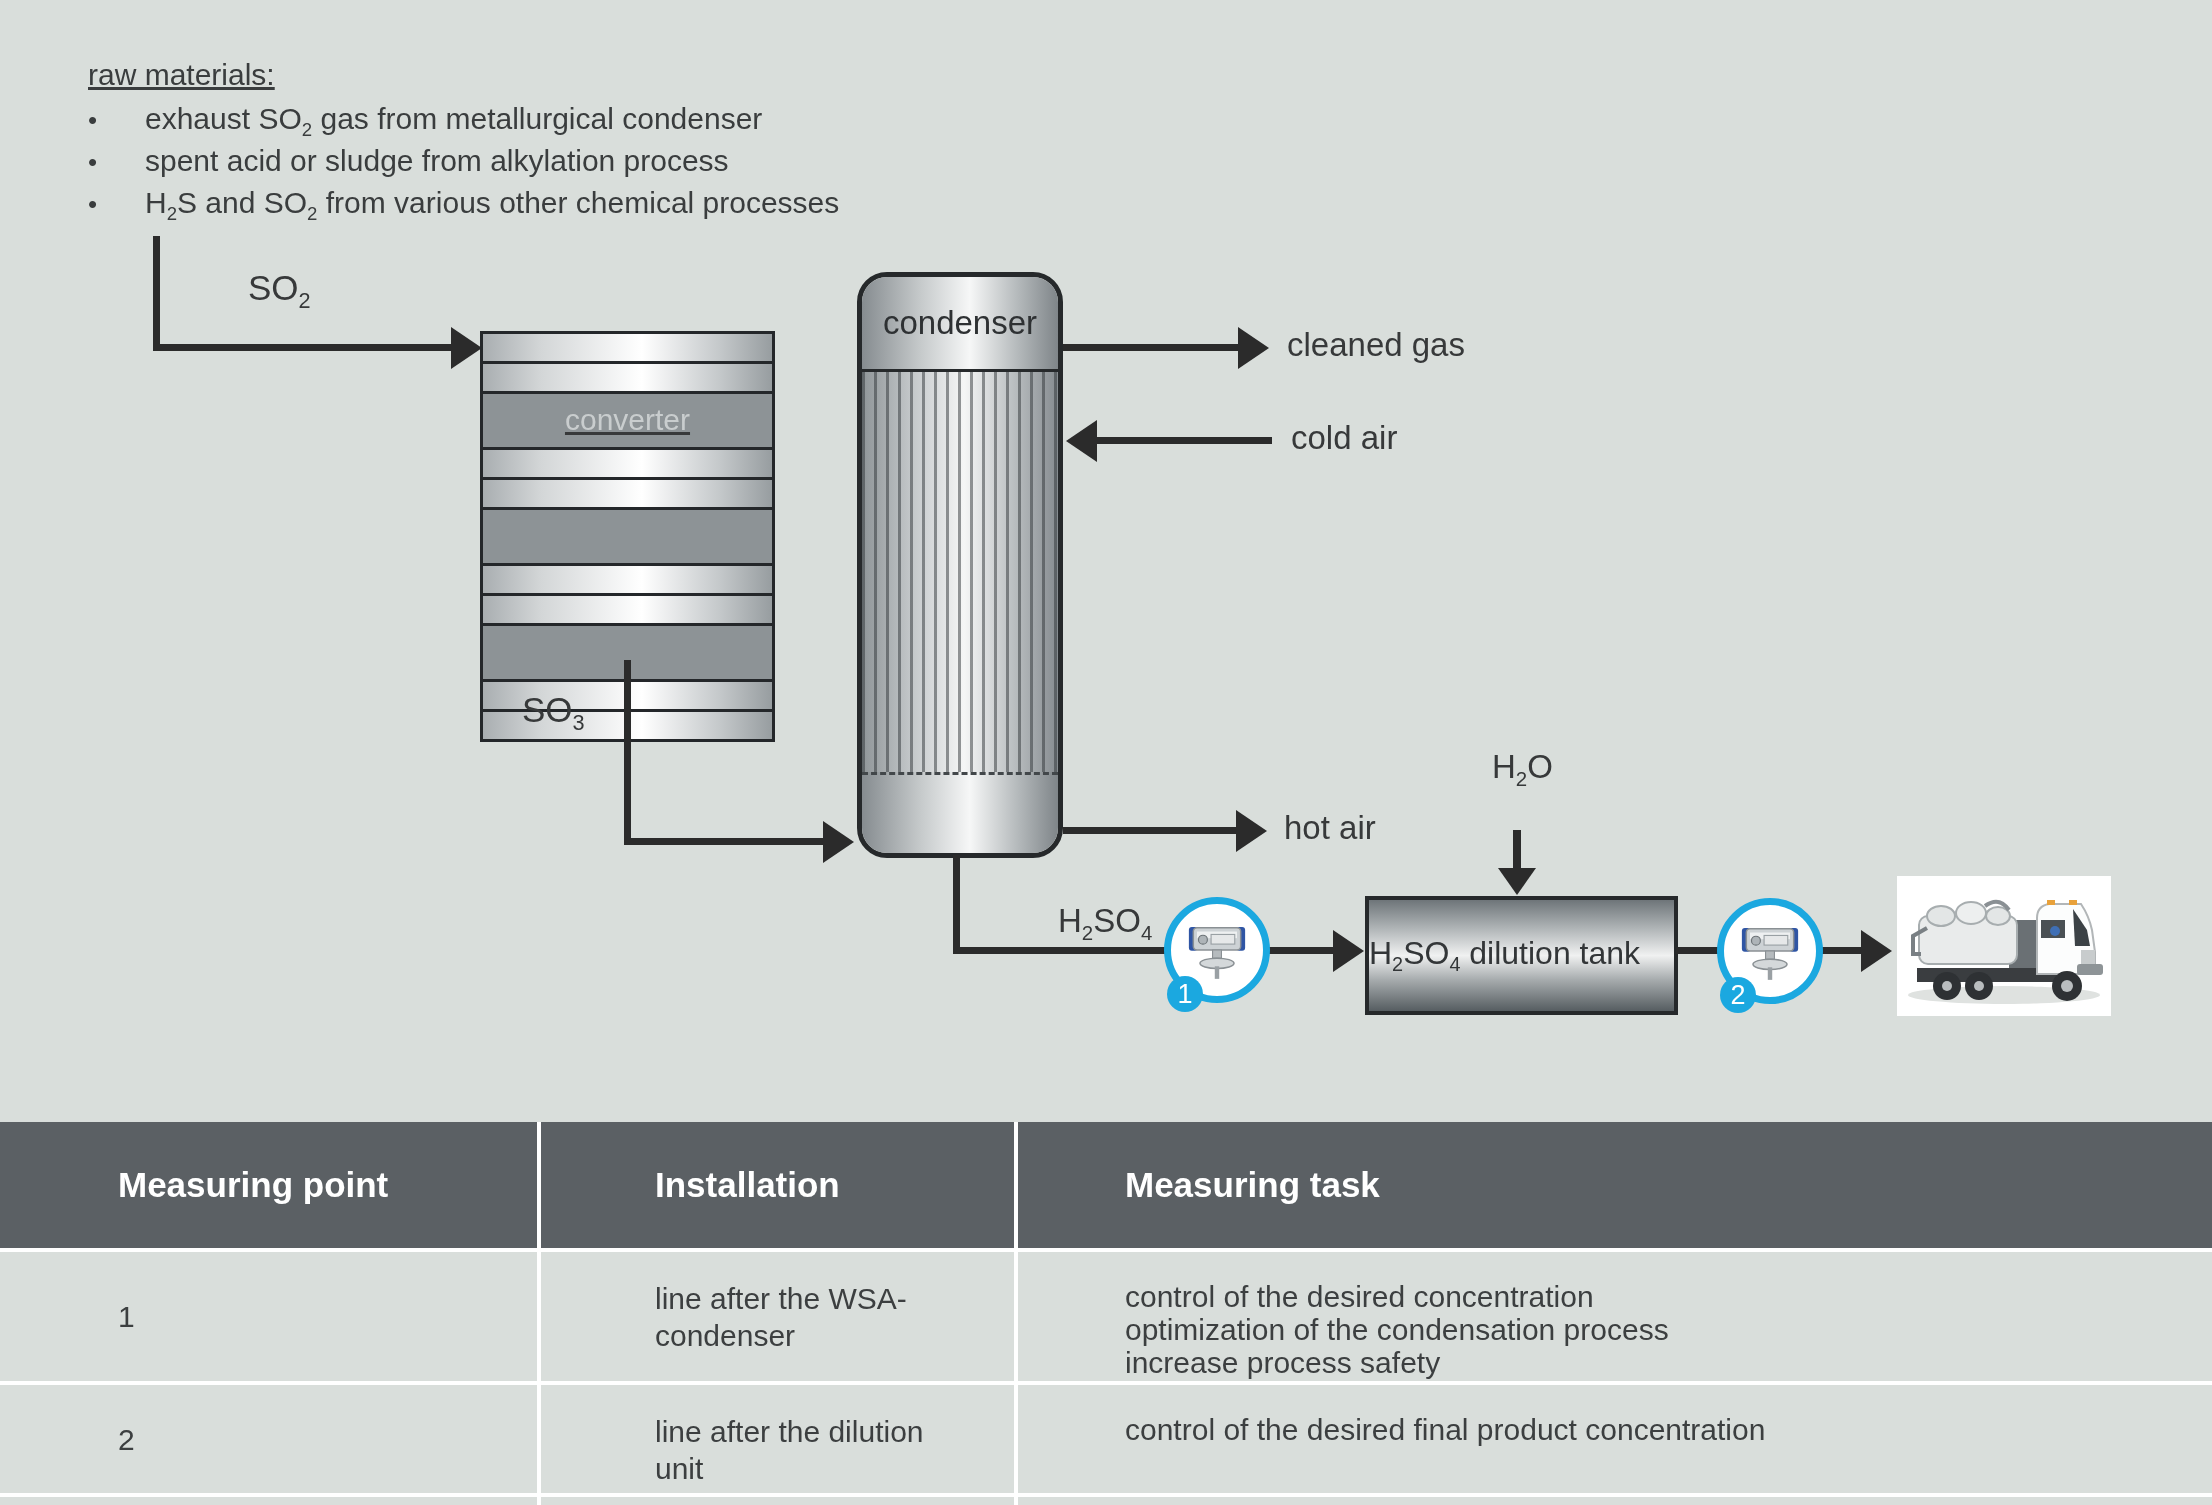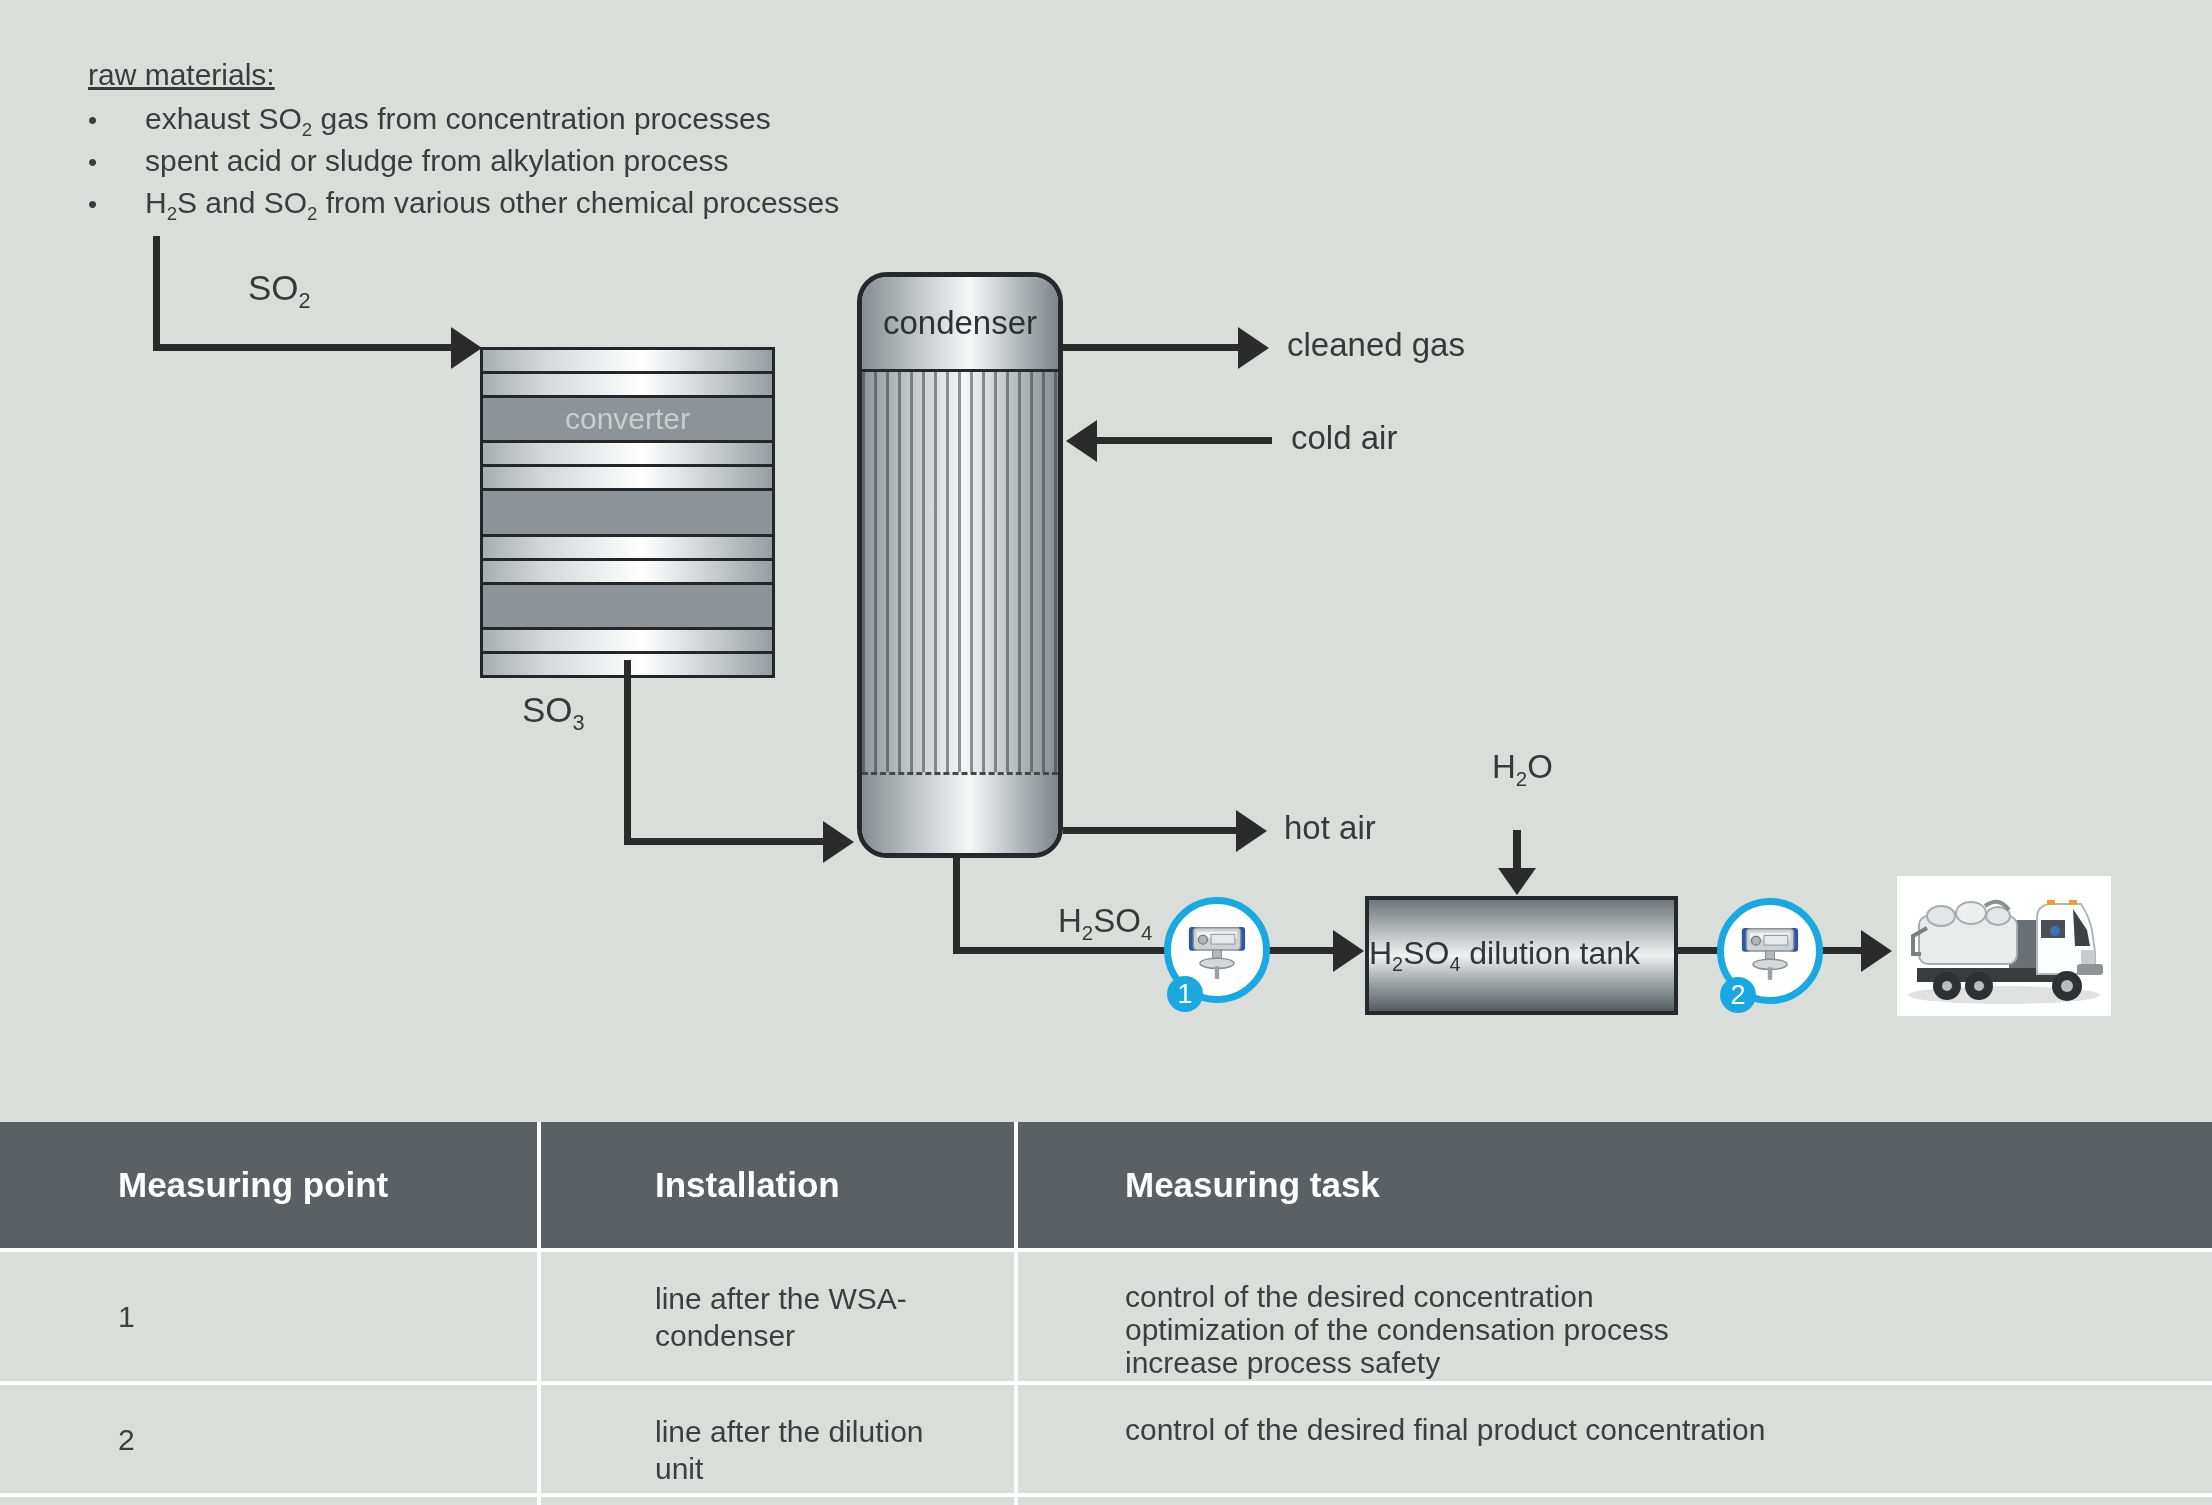--- a/index.html
+++ b/index.html
@@ -16,22 +16,22 @@
   .vline{position:absolute;width:7px;background:#2B2B2B;}
   .h2o-shaft{width:8px;}
   .arr-r{position:absolute;width:0;height:0;border-top:21px solid transparent;
          border-bottom:21px solid transparent;border-left:31px solid #2B2B2B;}
   .arr-l{position:absolute;width:0;height:0;border-top:21px solid transparent;
          border-bottom:21px solid transparent;border-right:31px solid #2B2B2B;}
   .arr-d{position:absolute;width:0;height:0;border-left:19px solid transparent;
          border-right:19px solid transparent;border-top:27px solid #2B2B2B;}
   .dlabel{position:absolute;font-size:33px;color:#37393A;white-space:nowrap;}
   
-  .converter{position:absolute;left:480px;top:347px;width:295px;height:331px;
-             border:3px solid #24272A;box-sizing:border-box;display:flex;flex-direction:column;}
+  .converter{position:absolute;left:480px;top:331px;width:295px;height:411px;
+             border:3px solid #24272A;box-sizing:border-box;display:flex;flex-direction:column;text-decoration:underline;}
   .cv-band{width:100%;}
   .cv-band + .cv-band{border-top:3px solid #24272A;}
   .cv-l{flex:1;background:linear-gradient(90deg,#A9AEB1 0%,#D3D6D7 20%,#FFFFFF 55%,#C4C8CA 82%,#979DA0 100%);}
   .cv-d{flex:2;background:#8D9396;}
   .cv-label{display:flex;align-items:center;justify-content:center;
             font-size:30px;color:#C9CDCE;}
   
   .condenser{position:absolute;left:857px;top:272px;width:206px;height:586px;
              border:5px solid #26292B;border-radius:30px;box-sizing:border-box;
              display:flex;flex-direction:column;overflow:hidden;}
@@ -70,21 +70,21 @@
 </style>
 </head>
 <body>
 
 <div class="canvas">
 
   <div class="raw">
     <div class="raw-title">raw materials:</div>
     <div class="bullet-line">
       <span class="dot">•</span>
-      <span><span>exhaust SO</span><sub>2</sub><span> gas from concentration processes</span></span>
+      <span><span>exhaust SO</span><sub>2</sub><span> gas from metallurgical condenser</span></span>
     </div>
     <div class="bullet-line">
       <span class="dot">•</span>
       <span><span>spent acid or sludge from alkylation process</span></span>
     </div>
     <div class="bullet-line">
       <span class="dot">•</span>
       <span><span>H</span><sub>2</sub><span>S and SO</span><sub>2</sub><span> from various other chemical processes</span></span>
     </div>
   </div>

